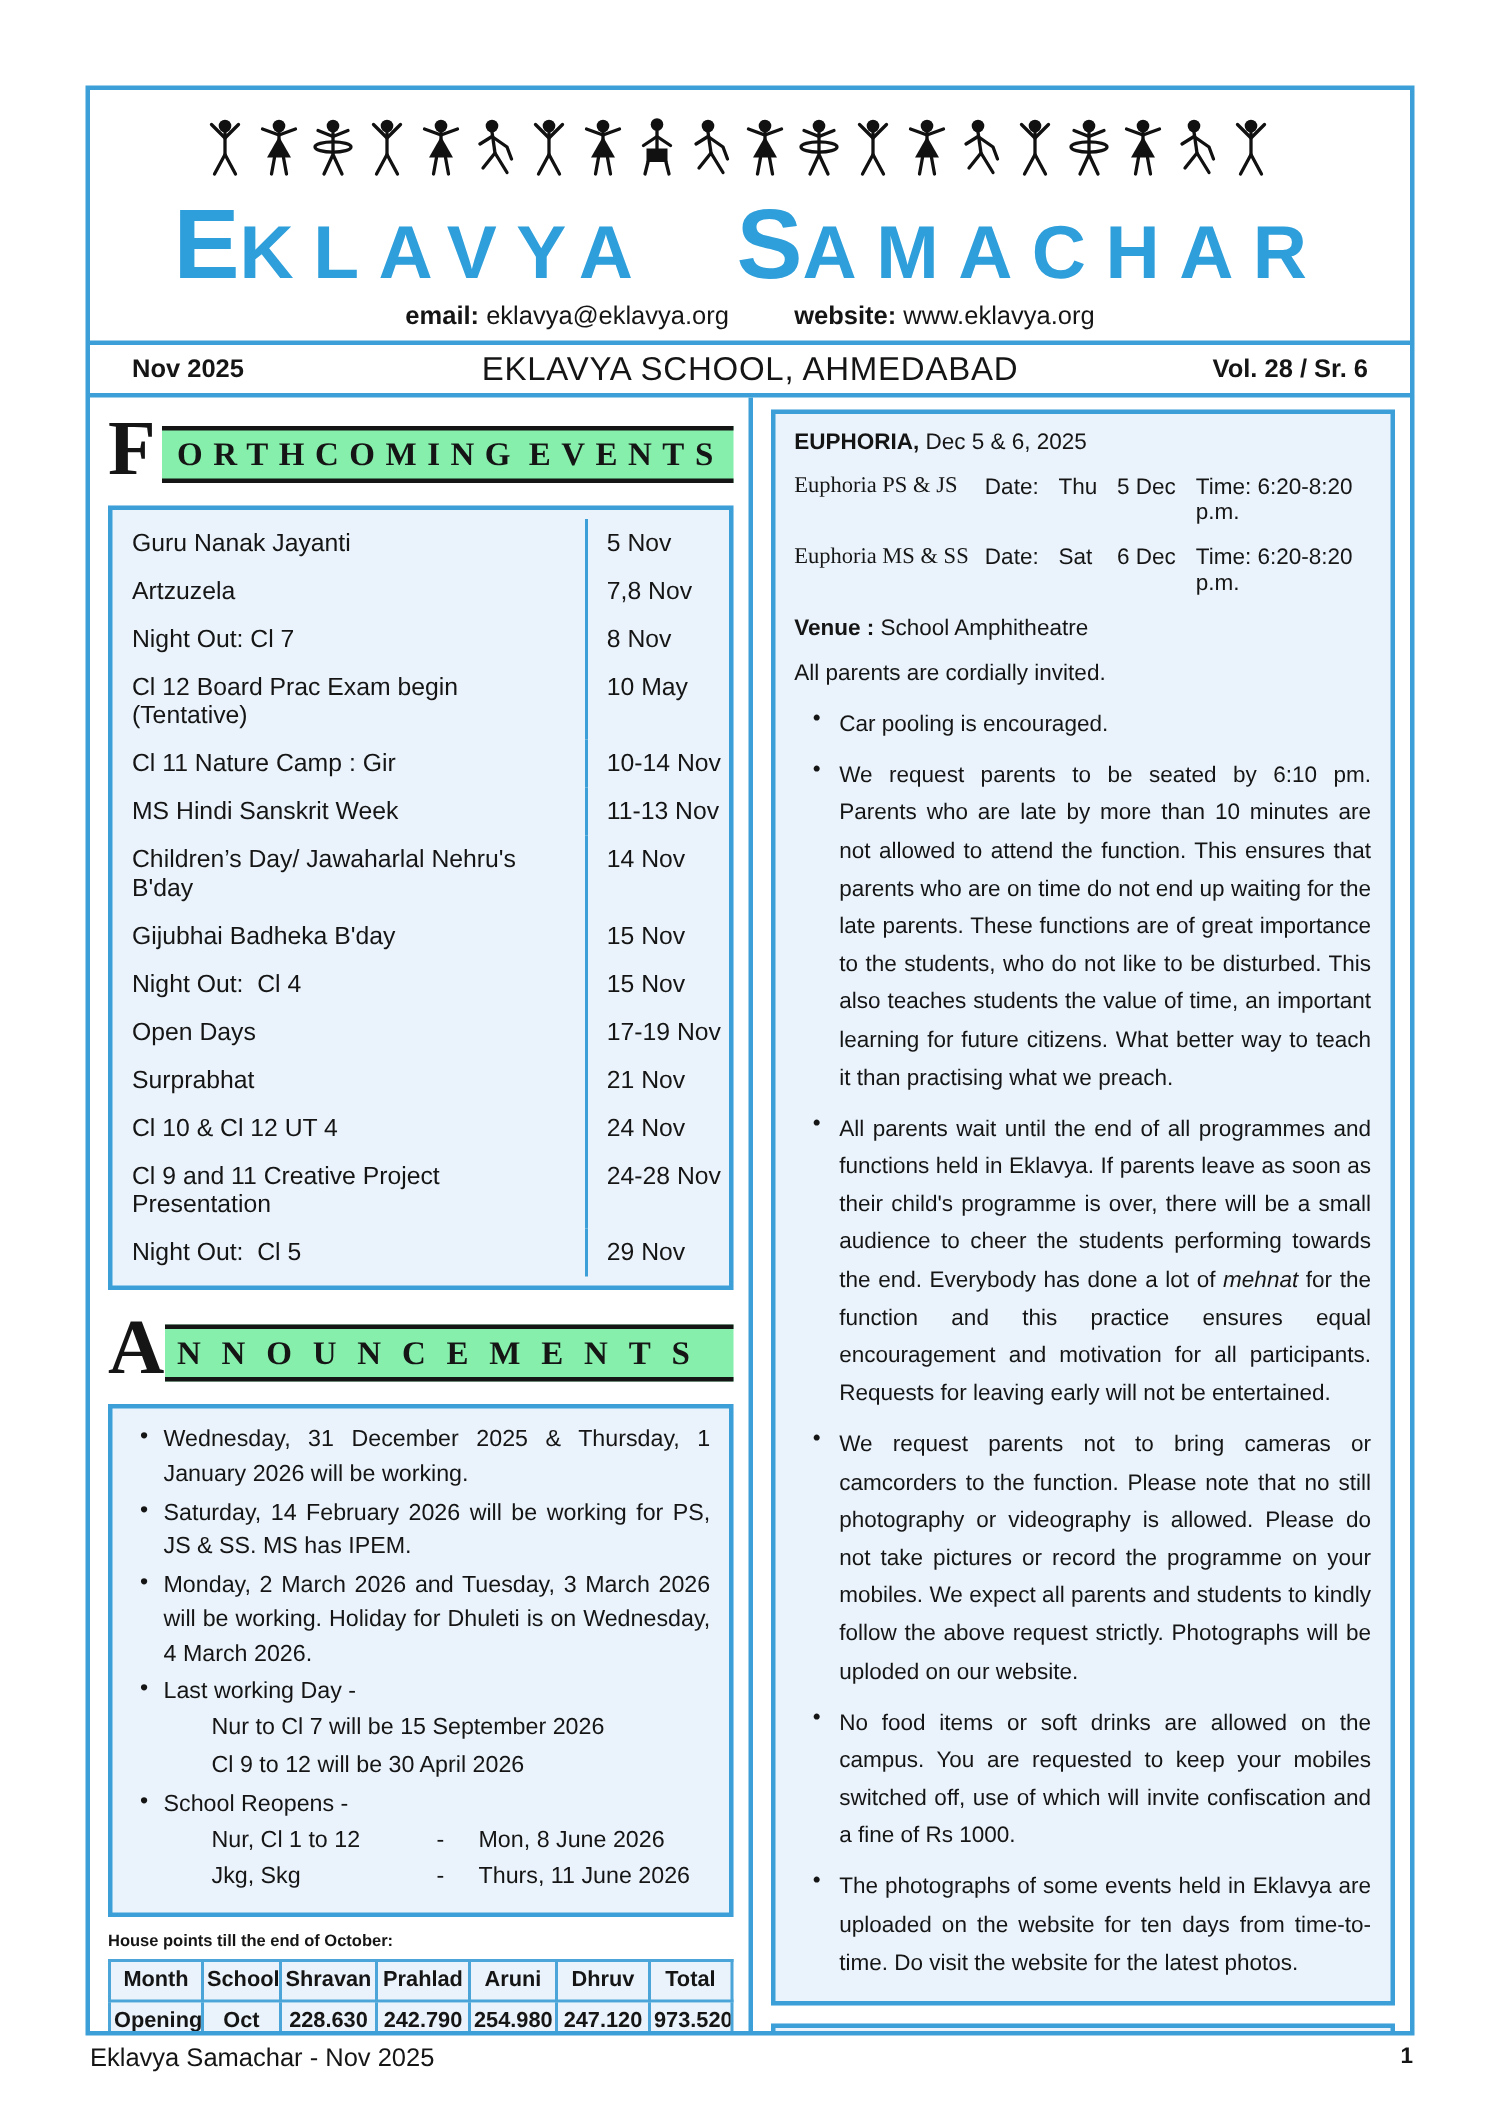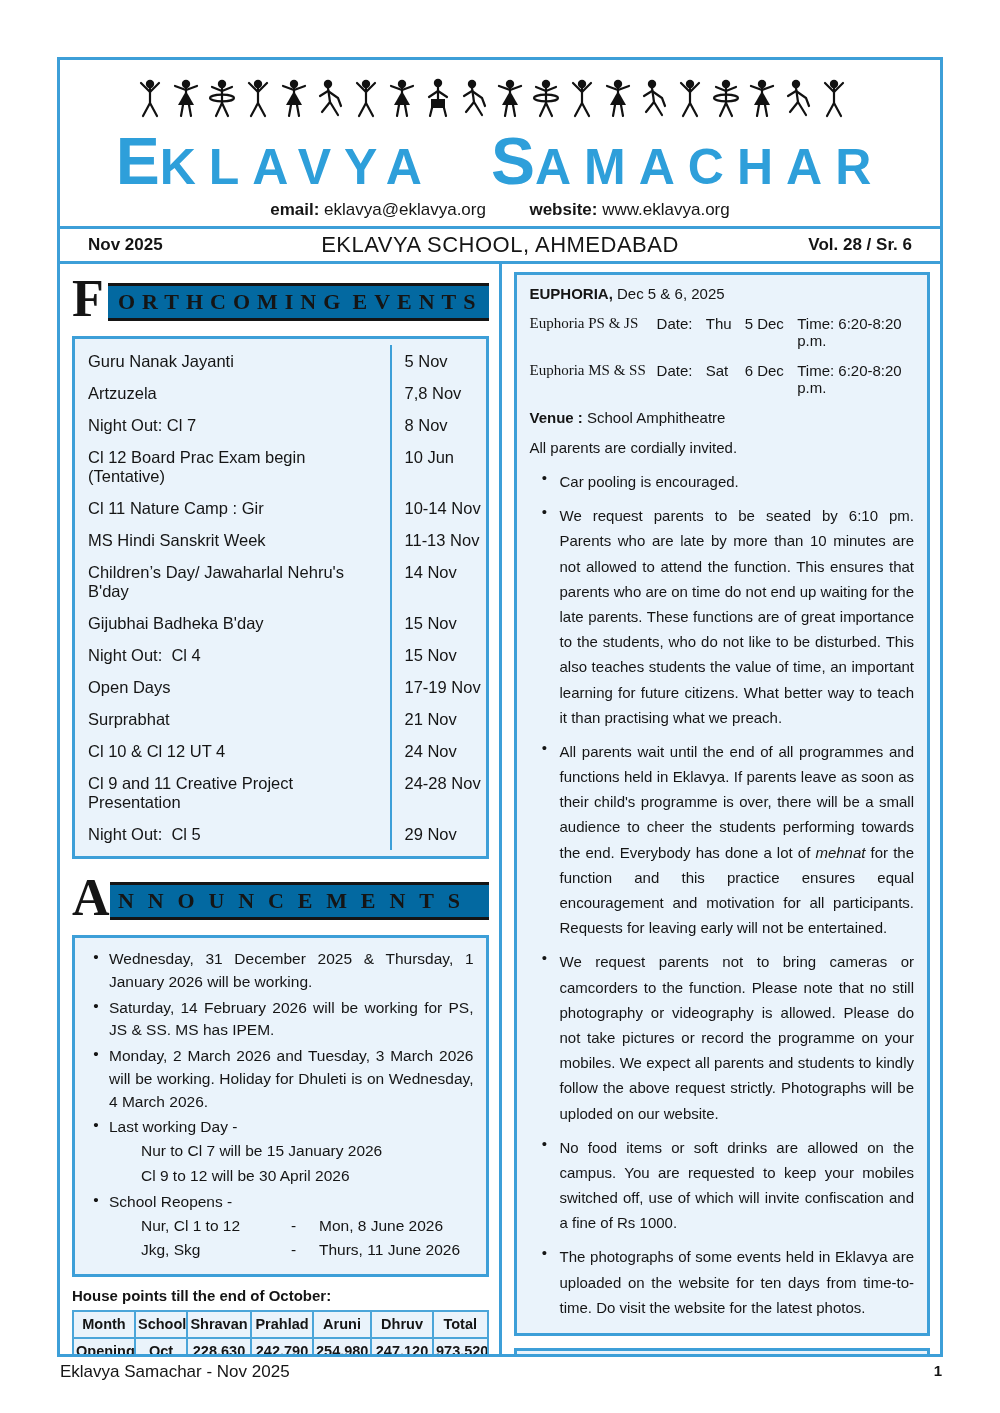--- a/index.html
+++ b/index.html
@@ -26,21 +26,21 @@
           display:flex; align-items:center; padding:3px 28px; }
   .m-date  { font-weight:bold; font-size:17px; width:170px; }
   .m-school{ flex:1; text-align:center; font-size:22px; letter-spacing:0.5px; }
   .m-vol   { font-weight:bold; font-size:17px; width:170px; text-align:right; }
 
   .columns { flex:1; display:flex; min-height:0; }
   .col { flex:1; min-width:0; padding:8px 10px 0 12px; }
   .vrule { width:3px; background:#3D9FD8; }
 
   .sec-head { position:relative; padding-left:36px; margin:6px 0 14px; height:44px; }
-  .bar { position:absolute; left:36px; right:0; top:5px; background:#0369a1;
+  .bar { position:absolute; left:36px; right:0; top:5px; background:#86efac;
          border-top:3px solid #151515; border-bottom:3px solid #151515;
          font-family:"Liberation Serif", serif; font-weight:bold; font-size:22px;
          padding:3px 6px 3px 10px; display:flex; justify-content:space-between; white-space:nowrap; }
   .bar .w1 { letter-spacing:7px; }
   .bar .w2 { letter-spacing:7px; }
   .bar .single { letter-spacing:0.63em; }
   .dropcap { position:absolute; left:0; top:-5px; font-family:"Liberation Serif", serif;
              font-weight:bold; font-size:52px; line-height:1; background:#fff; z-index:2; }
 
   .ev-box { border:3px solid #3D9FD8; background:#EAF3FB; padding:6px 0; }
@@ -51,21 +51,21 @@
   .ann-box { border:3px solid #3D9FD8; background:#EAF3FB; padding:10px 12px 8px 8px;
              font-size:15.5px; margin-bottom:10px; }
   .ann-item { display:flex; margin-bottom:3px; }
   .blt { width:26px; text-align:center; flex-shrink:0; }
   .blt::before { content:"•"; }
   .ann-text { flex:1; text-align:justify; line-height:1.47; }
   .ann-sub { padding-left:32px; line-height:1.58; }
   .reopen { display:flex; }
   .rl { width:150px; } .rd { width:28px; }
 
-  .hp-title { font-weight:bold; font-size:15px; margin:2px 0 6px 0; }
+  .hp-title { font-weight:bold; font-size:11px; margin:2px 0 6px 0; }
   .hp { border-collapse:collapse; width:100%; font-size:14.5px; font-weight:bold; table-layout:fixed; }
   .hp th, .hp td { border:2px solid #4BA5D9; background:#EAF3FB; padding:4.5px 2px;
                    text-align:center; overflow:hidden; }
 
   .eu-box { border:3px solid #3D9FD8; background:#EAF3FB; padding:10px 13px 4px; font-size:15px; }
   .eu-line { margin-bottom:13px; }
   .b { font-weight:bold; }
   .eu-sched { display:flex; }
   .sg { width:150px;font-family:Liberation Serif, serif; } .sd { width:58px; } .sy { width:46px; } .sdt { width:62px; }
   .eu-item { display:flex; margin-bottom:9px; }
@@ -185,21 +185,21 @@
           <div class="ev-row">
               <span class="ev-name">Artzuzela</span>
               <span class="ev-date">7,8 Nov</span>
             </div>
           <div class="ev-row">
               <span class="ev-name">Night Out: Cl 7</span>
               <span class="ev-date">8 Nov</span>
             </div>
           <div class="ev-row">
               <span class="ev-name">Cl 12 Board Prac Exam begin (Tentative)</span>
-              <span class="ev-date">10 Jun</span>
+              <span class="ev-date">10 May</span>
             </div>
           <div class="ev-row">
               <span class="ev-name">Cl 11 Nature Camp : Gir</span>
               <span class="ev-date">10-14 Nov</span>
             </div>
           <div class="ev-row">
               <span class="ev-name">MS Hindi Sanskrit Week</span>
               <span class="ev-date">11-13 Nov</span>
             </div>
           <div class="ev-row">
@@ -253,21 +253,21 @@
             <span class="ann-text">Saturday, 14 February 2026 will be working for PS, JS &amp; SS. MS has IPEM.</span>
           </div>
           <div class="ann-item">
             <span class="blt"></span>
             <span class="ann-text">Monday, 2 March 2026 and Tuesday, 3 March 2026 will be working. Holiday for Dhuleti is on Wednesday, 4 March 2026.</span>
           </div>
           <div class="ann-item">
             <span class="blt"></span>
             <div class="ann-text" style="text-align:left;">
               <div>Last working Day -</div>
-              <div class="ann-sub">Nur to Cl 7 will be 15 January 2026</div>
+              <div class="ann-sub">Nur to Cl 7 will be 15 September 2026</div>
               <div class="ann-sub">Cl 9 to 12 will be 30 April 2026</div>
             </div>
           </div>
           <div class="ann-item">
             <span class="blt"></span>
             <div class="ann-text" style="text-align:left;">
               <div>School Reopens -</div>
               <div class="ann-sub reopen">
                 <span class="rl">Nur, Cl 1 to 12</span>
                 <span class="rd">-</span>

